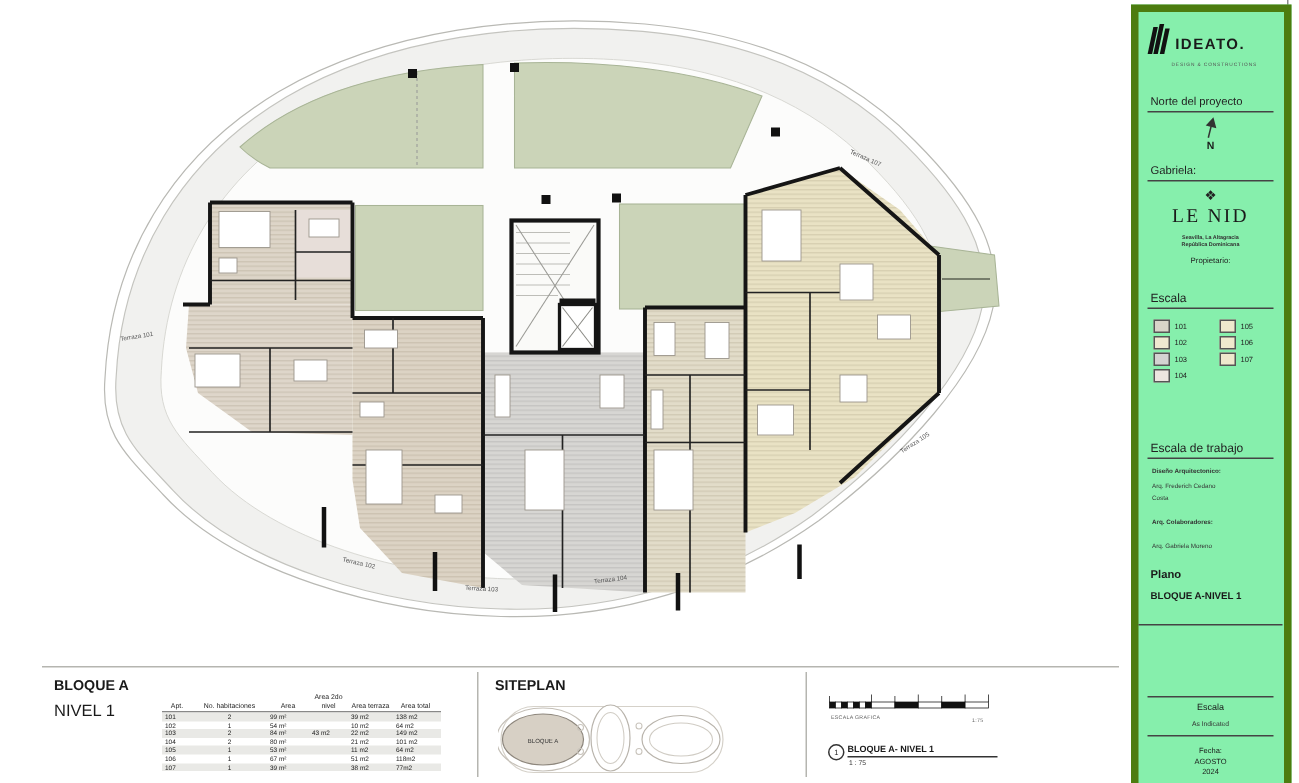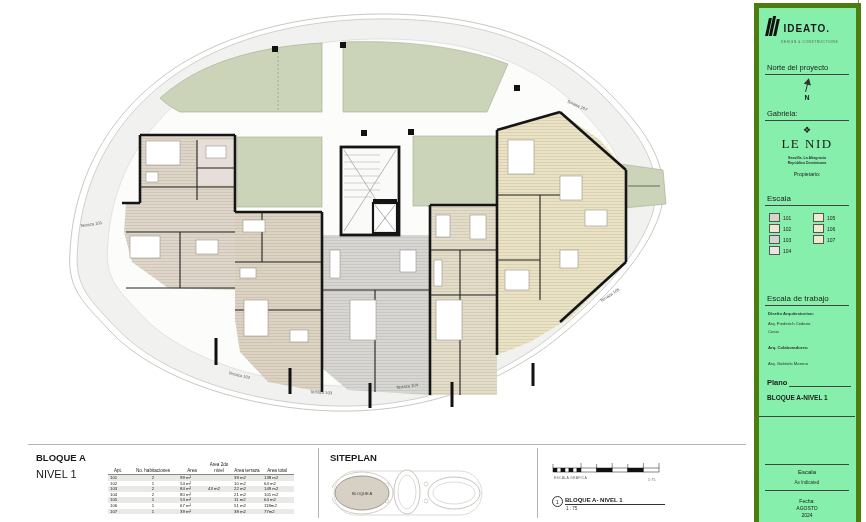--- a/index.html
+++ b/index.html
@@ -355,21 +355,21 @@
     </div>
 
     <div class="abs sb-title" style="left:8px;top:286px;font-size:8px;">Escala de trabajo</div>
     <div class="abs sb-rule" style="left:6px;top:297px;width:84px;"></div>
     <div class="abs tiny" style="left:9px;top:303px;font-weight:bold;">Diseño Arquitectonico:</div>
     <div class="abs tiny" style="left:9px;top:313px;">Arq. Frederich Cedano</div>
     <div class="abs tiny" style="left:9px;top:321px;">Costa</div>
     <div class="abs tiny" style="left:9px;top:337px;font-weight:bold;">Arq. Colaboradores:</div>
     <div class="abs tiny" style="left:9px;top:353px;">Arq. Gabriela Moreno</div>
 
-    <div class="abs" style="left:8px;top:370px;width:84px;display:flex;align-items:center;">
+    <div class="abs" style="left:8px;top:370px;width:84px;display:flex;align-items:flex-start;flex-direction:column;">
       <span style="font-size:7.5px;font-weight:bold;">Plano</span>
       <span style="flex:1;border-bottom:1px solid #444;height:8px;margin-left:2px;"></span>
     </div>
     <div class="abs" style="left:8px;top:386px;font-size:6.5px;font-weight:bold;">BLOQUE A-NIVEL 1</div>
     <div class="abs sb-rule" style="left:0;top:408px;width:96px;"></div>
 
     <div class="abs sb-rule" style="left:6px;top:456px;width:84px;"></div>
     <div class="abs center" style="left:0;top:461px;width:96px;font-size:6px;">Escala</div>
     <div class="abs center" style="left:0;top:472px;width:96px;font-size:4.5px;color:#333;">As Indicated</div>
     <div class="abs sb-rule" style="left:6px;top:482px;width:84px;"></div>

